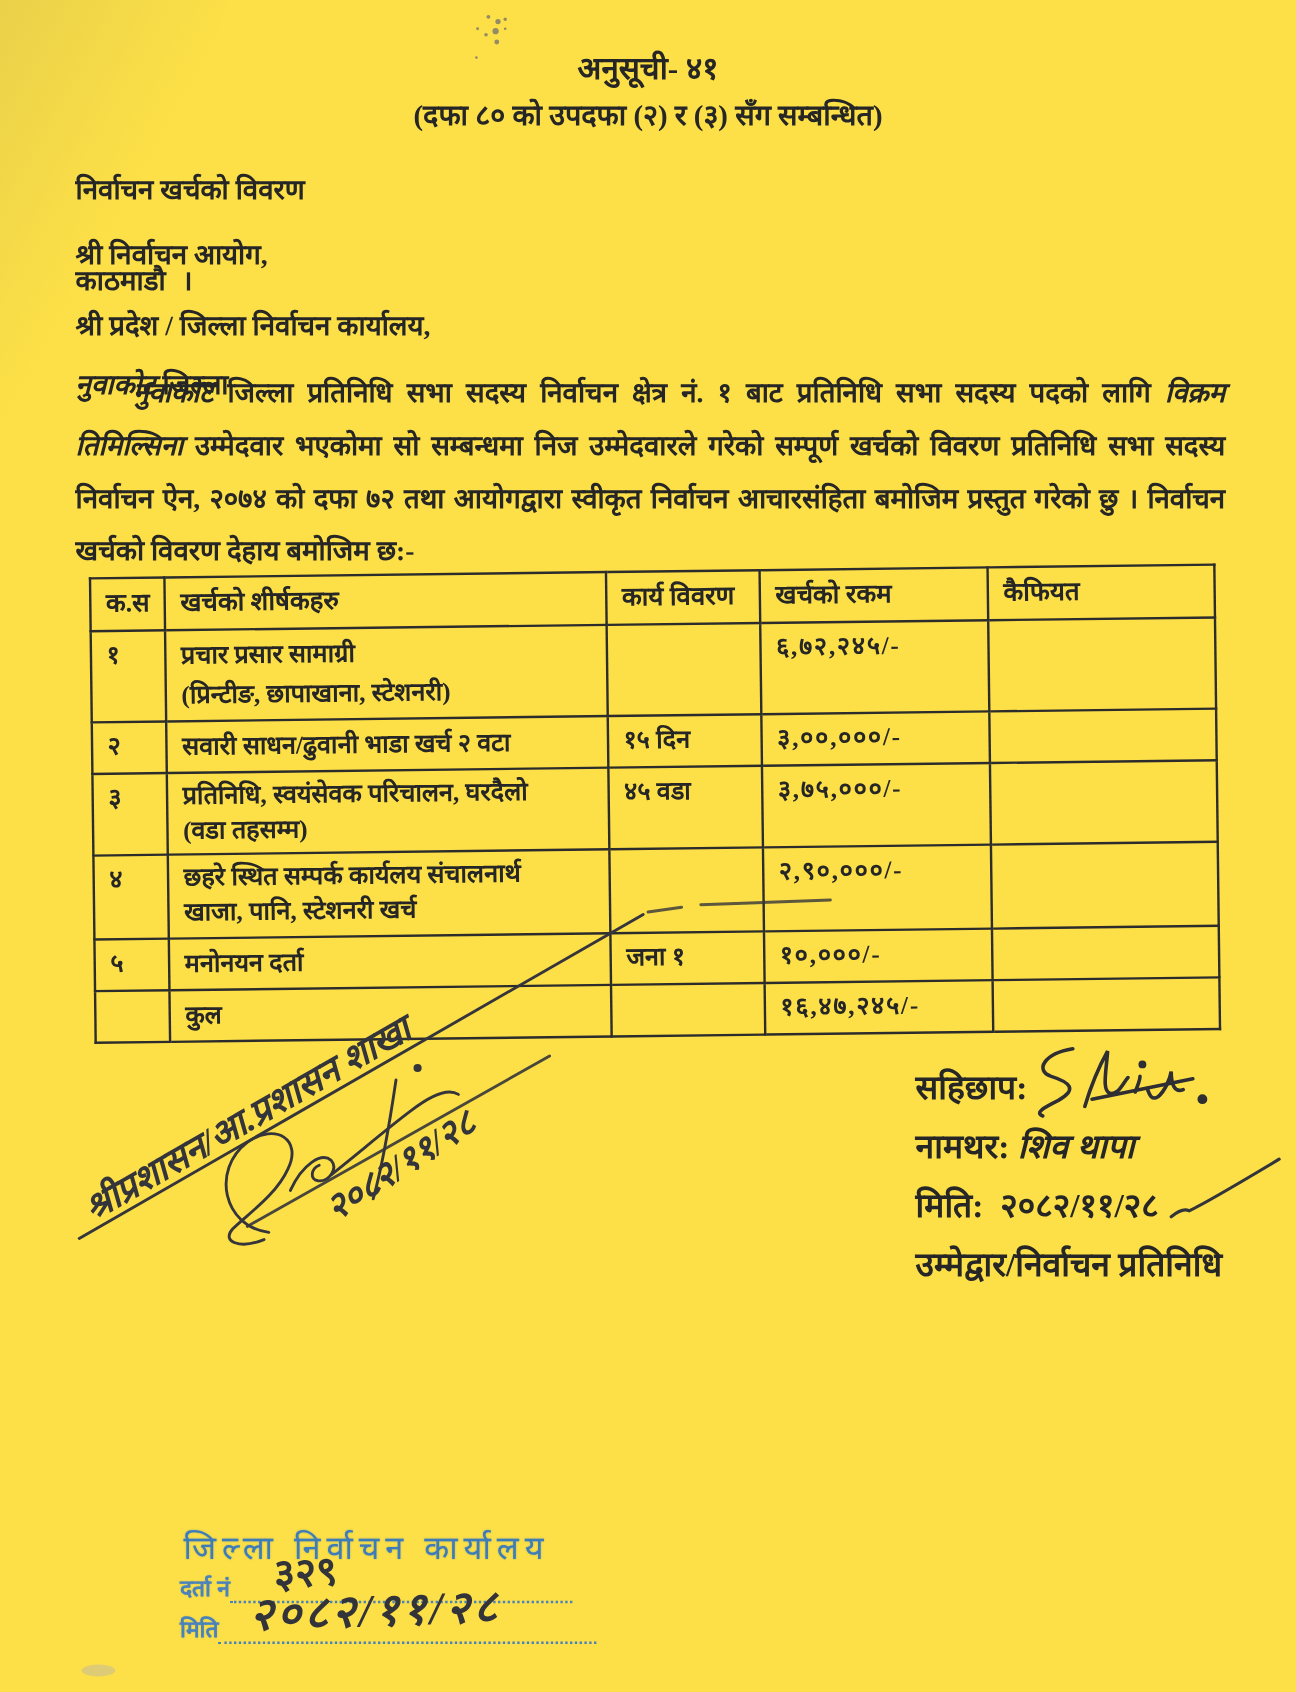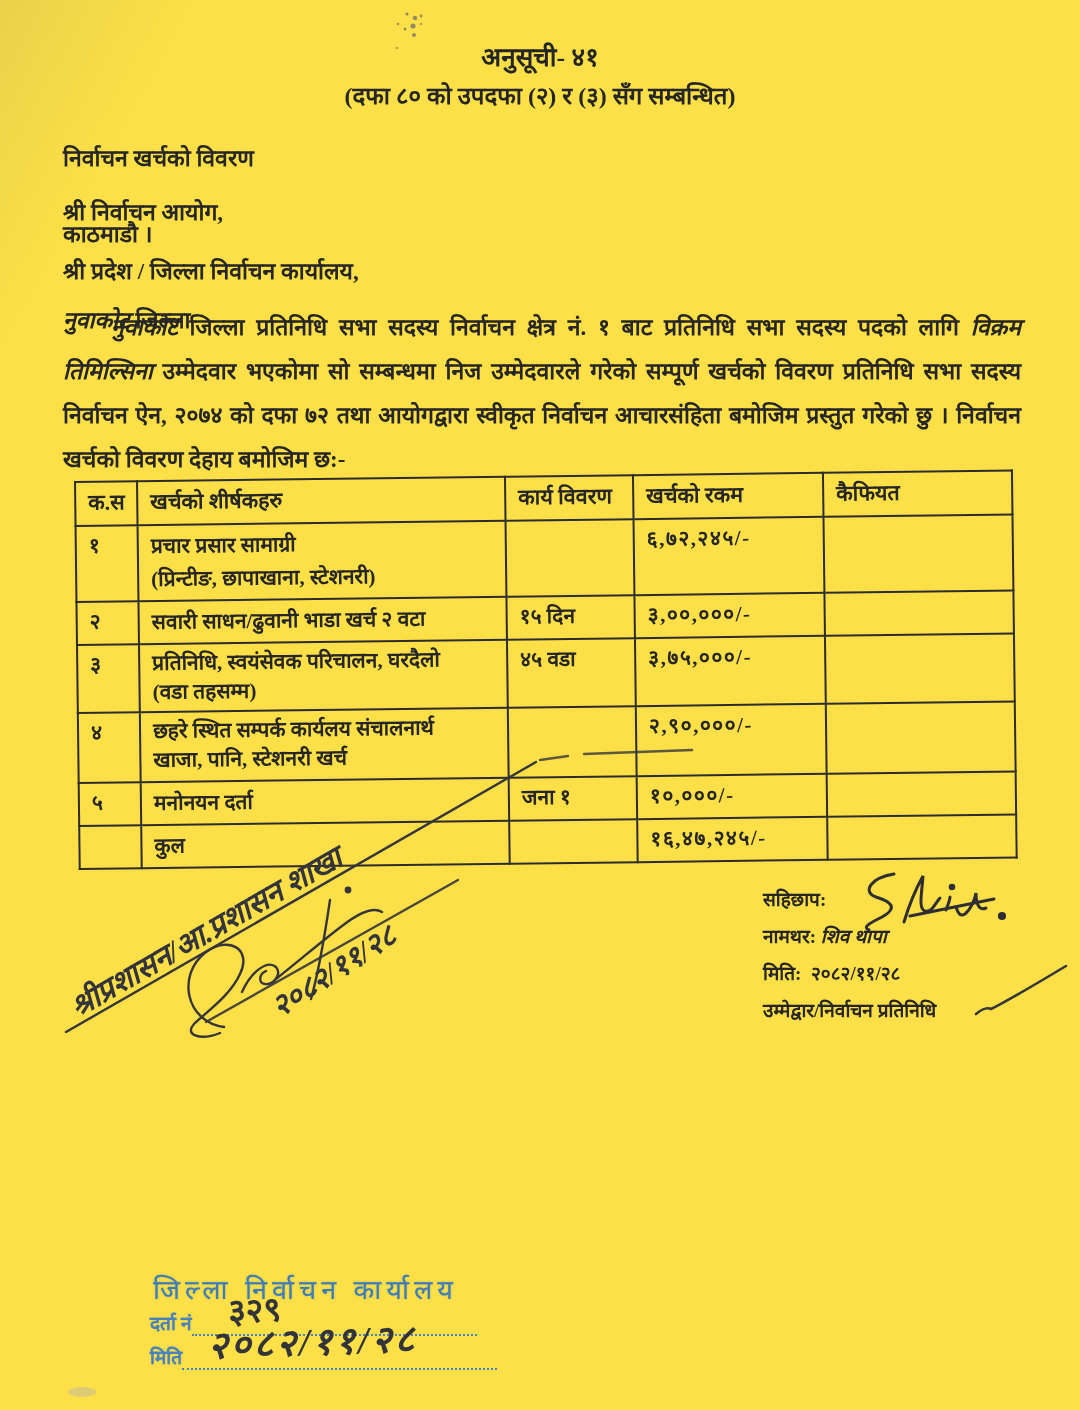--- a/index.html
+++ b/index.html
@@ -44,21 +44,21 @@
     border:2px solid #2c2c2c; padding:4px 10px 4px 12px;
     vertical-align:top; text-align:left; overflow:hidden;
   }
   table.expense th { height:44px; font-size:21.5px; }
   .cell-title { line-height:33px; }
   .amount { letter-spacing:1.5px; }
   tr.r1 { height:76px; } tr.r2 { height:42px; } tr.r3 { height:58px; }
   tr.r4 { height:70px; } tr.r5 { height:40px; } tr.r6 { height:36px; }
   tr.r3 .cell-title, tr.r4 .cell-title { line-height:29px; }
 
-  .sig-block { position:absolute; left:763px; top:886px; font-size:19px; font-weight:bold; }
+  .sig-block { position:absolute; left:763px; top:886px; font-size:28px; font-weight:bold; }
   .sig-block .row { margin-bottom:11px; white-space:nowrap; }
 
   .stamp-office {
     position:absolute; left:153px; top:1270px;
     font-family:"Liberation Sans","DejaVu Sans",sans-serif;
     font-size:27px; font-weight:normal; color:#3e7cb8; letter-spacing:5px;
     text-shadow:0 0 1.6px rgba(62,124,184,.55); white-space:nowrap;
   }
   .stamp-line { position:absolute; left:150px; font-family:"Liberation Sans","DejaVu Sans",sans-serif;
     font-size:19px; font-weight:bold; color:#4a82bb; white-space:nowrap;
@@ -86,21 +86,21 @@
         <circle cx="12" cy="44" r="1.1"></circle>
         <circle cx="36" cy="20" r="1.1"></circle>
     </g>
   </svg>
 
   <div class="doc-title">अनुसूची- ४१</div>
   <div class="doc-subtitle">(दफा ८० को उपदफा (२) र (३) सँग सम्बन्धित)</div>
 
   <div class="addr" style="top:141px;">निर्वाचन खर्चको विवरण</div>
   <div class="addr" style="top:179px;margin-top:16px;">श्री निर्वाचन आयोग,</div>
-  <div class="addr" style="top:217px;">काठमाडौ ।</div>
+  <div class="addr" style="top:217px;font-family:Liberation Mono, monospace;">काठमाडौ ।</div>
   <div class="addr" style="top:254px;">श्री प्रदेश / जिल्ला निर्वाचन कार्यालय,</div>
   <div class="addr" style="top:303px;"><span class="ital">नुवाकोट</span><span> जिल्ला</span></div>
 
   <div class="body-para">
     <span class="ital">नुवाकोट</span><span> जिल्ला प्रतिनिधि सभा सदस्य निर्वाचन क्षेत्र नं. १ बाट प्रतिनिधि सभा सदस्य पदको लागि </span><span class="ital">विक्रम तिमिल्सिना</span><span> उम्मेदवार भएकोमा सो सम्बन्धमा निज उम्मेदवारले गरेको सम्पूर्ण खर्चको विवरण प्रतिनिधि सभा सदस्य निर्वाचन ऐन, २०७४ को दफा ७२ तथा आयोगद्वारा स्वीकृत निर्वाचन आचारसंहिता बमोजिम प्रस्तुत गरेको छु । निर्वाचन खर्चको विवरण देहाय बमोजिम छ:-</span>
   </div>
 
   <table class="expense">
     <colgroup>
       <col style="width:62px">

